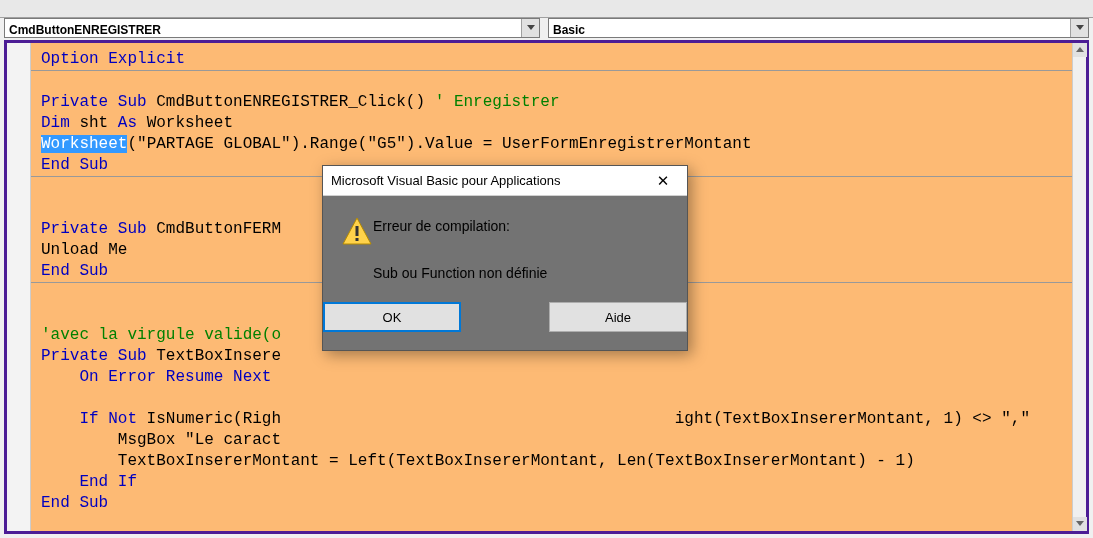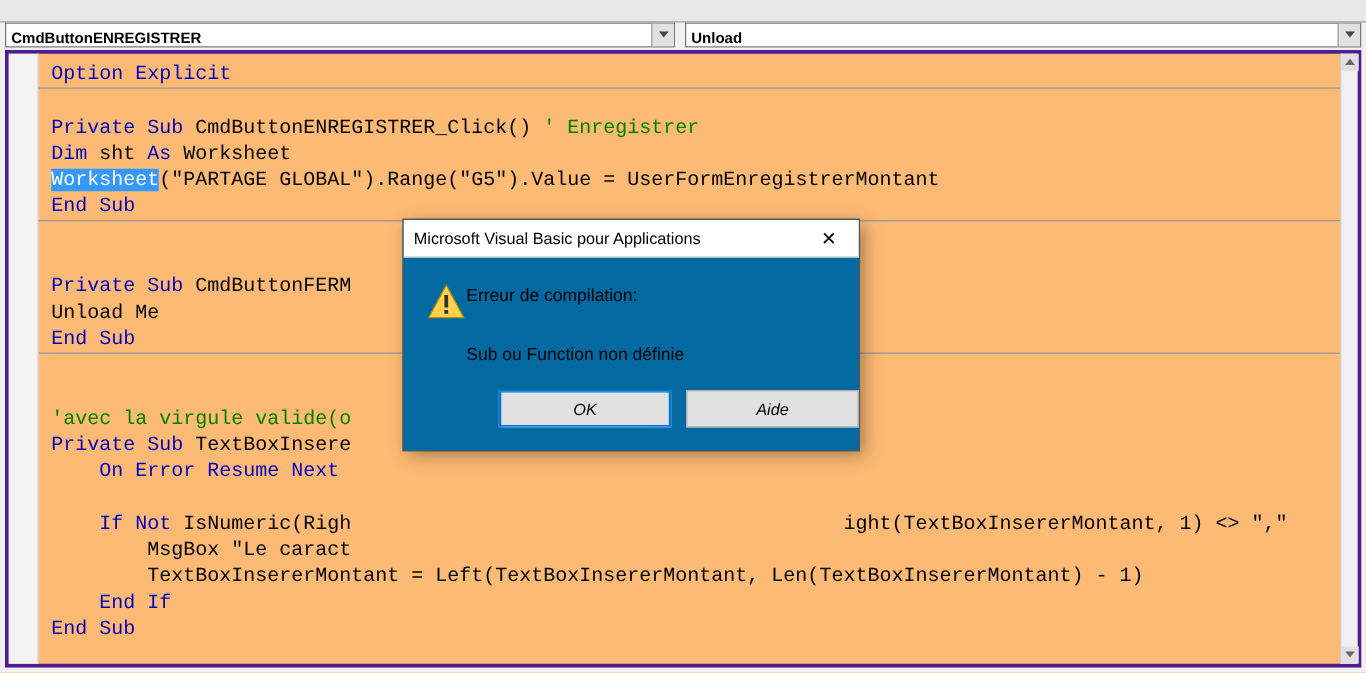--- a/index.html
+++ b/index.html
@@ -98,23 +98,23 @@
     border-top: 1px solid #999;
     margin: 0;
     position: relative;
     left: -10px;
     width: calc(100% + 24px);
   }
   
   .dialog {
     position: absolute;
     left: 322px;
-    top: 175px;
+    top: 165px;
     width: 366px;
-    background: #0369a1;
+    background: #737373;
     border: 1px solid #555;
     box-shadow: 4px 4px 14px rgba(0,0,0,0.35);
     z-index: 10;
   }
   .dlg-title {
     height: 30px;
     background: #fff;
     border-bottom: 1px solid #d0d0d0;
     display: flex;
     align-items: center;
@@ -143,24 +143,23 @@
     flex-shrink: 0;
   }
   .dlg-msg {
     font-size: 14px;
     color: #000;
     line-height: 1.5;
   }
   .dlg-msg .line1 { margin-bottom: 26px; }
   .dlg-buttons {
     display: flex;
-    justify-content: flex-end;
-    gap: 12px;
+    justify-content: space-between;
+    gap: 24px;
     padding: 12px 0 18px 0;
-    font-style: italic;
   }
   .dlg-btn {
     width: 138px;
     height: 30px;
     background: #e1e1e1;
     border: 1px solid #adadad;
     font-size: 13px;
     display: flex;
     align-items: center;
     justify-content: center;
@@ -179,21 +178,21 @@
 <div class="dropdown-row">
   <div class="combo left">
     <div class="combo-text">CmdButtonENREGISTRER</div>
     <div class="combo-btn">
       <svg viewBox="0 0 8 6">
           <path d="M0 0 L8 0 L4 5 Z" fill="#444"></path>
         </svg>
     </div>
   </div>
   <div class="combo right">
-    <div class="combo-text">Unload</div>
+    <div class="combo-text">Basic</div>
     <div class="combo-btn">
       <svg viewBox="0 0 8 6">
           <path d="M0 0 L8 0 L4 5 Z" fill="#444"></path>
         </svg>
     </div>
   </div>
 </div>
 
 <div class="code-area">
   <div class="code-margin"></div>

